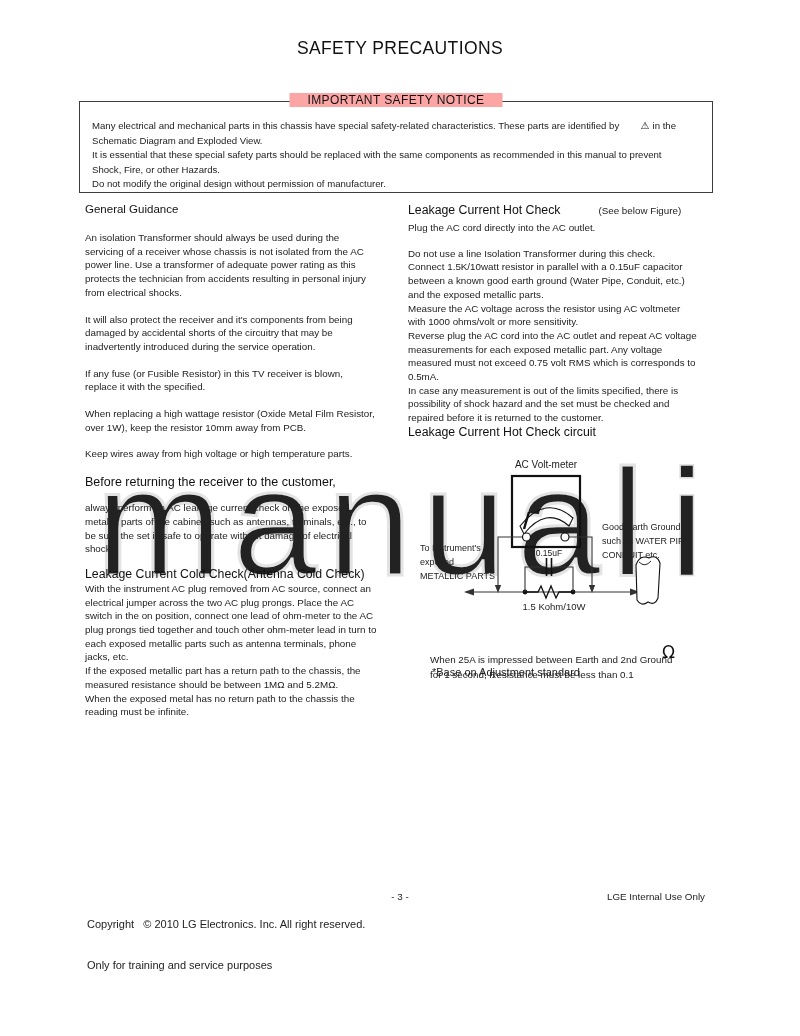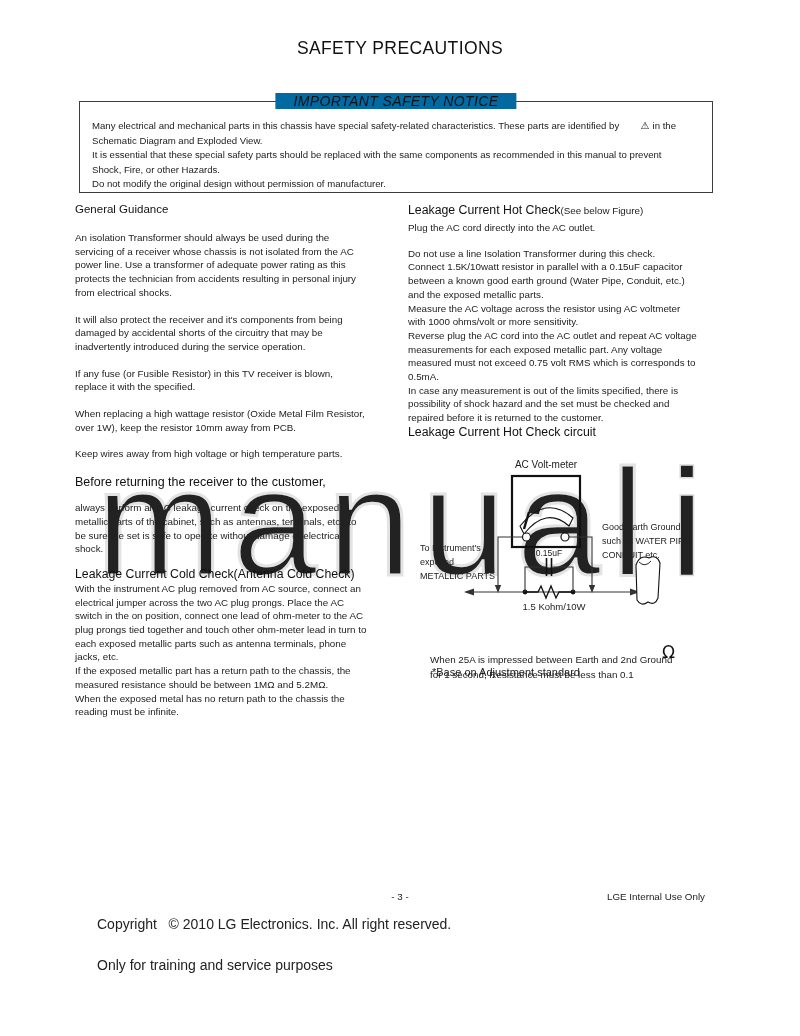--- a/index.html
+++ b/index.html
@@ -13,50 +13,50 @@
   }
   
   .watermark{position:absolute;left:88px;top:420px;z-index:0;}
   
   .notice-box{
     position:absolute;left:79px;top:101px;width:634px;height:92px;
     border:1.6px solid #3c3c3c;box-sizing:border-box;z-index:1;background:transparent;
   }
   .notice-title{
     position:absolute;top:-9px;left:50%;transform:translateX(-50%);
-    background:#0369a1;padding:0 18px;font-size:14px;letter-spacing:.4px;white-space:nowrap;color:#111;font-style:italic;
+    background:#fca5a5;padding:0 18px;font-size:12px;letter-spacing:.4px;white-space:nowrap;color:#111;
   }
   .notice-body{padding:17px 10px 0 12px;font-size:9.6px;line-height:14.6px;color:#222;}
   .notice-row1{display:flex;align-items:flex-start;justify-content:space-between;}
   .notice-row1 .right-part{margin-left:auto;white-space:nowrap;padding-right:26px;}
   .warn{font-family:"DejaVu Sans",sans-serif;font-size:10px;margin-right:3px;}
   .prewrap{white-space:pre-line;}
   
   .col{position:absolute;top:203px;z-index:1;}
-  .col-left{left:75px;width:316px;}
+  .col-left{left:85px;width:316px;}
   .col-right{left:408px;width:318px;}
   .body-text{font-size:9.8px;line-height:13.7px;white-space:pre-line;margin:0 0 13px;color:#222;}
   .tight{margin:0;}
   .h-section{font-size:11.5px;margin:0 0 16px;color:#111;}
   .h-sub{font-size:12.5px;margin:1px 0 12px;color:#111;}
   .h-cold{font-size:12.3px;margin:0 0 1px;color:#111;}
-  .h-row{display:flex;align-items:baseline;margin:0 0 4px;}
+  .h-row{display:flex;align-items:baseline;gap:38px;margin:0 0 4px;}
   .h-row .h-main{font-size:12.3px;color:#111;}
   .h-row .h-note{font-size:9.8px;color:#222;}
   .h-circuit{font-size:12.3px;margin:0 0 0;color:#111;}
   
   .diagram-svg{position:absolute;left:408px;top:450px;z-index:1;}
   .diagram-note{
     position:absolute;left:430px;top:637px;width:300px;z-index:1;
     font-size:9.8px;line-height:15px;white-space:pre-line;color:#222;
   }
   .omega{position:absolute;left:232px;top:8px;font-size:17px;color:#111;font-family:"DejaVu Sans",sans-serif;}
   .base-note{position:absolute;left:432px;top:666px;font-size:11px;z-index:1;color:#222;}
   
-  .footer-left{position:absolute;left:97px;top:891px;font-size:14px;line-height:13.5px;white-space:pre;z-index:1;color:#222;}
+  .footer-left{position:absolute;left:87px;top:891px;font-size:11px;line-height:13.5px;white-space:pre;z-index:1;color:#222;}
   .footer-center{position:absolute;left:0;top:891px;width:100%;text-align:center;font-size:9.8px;z-index:1;color:#222;}
   .footer-right{position:absolute;right:95px;top:891px;font-size:9.8px;z-index:1;color:#222;}
   svg text{font-family:"Liberation Sans",sans-serif;fill:#222;}
 </style>
 </head>
 <body>
 
 <div class="page">
 
   <svg class="watermark" width="660" height="210" viewBox="0 0 660 210">

